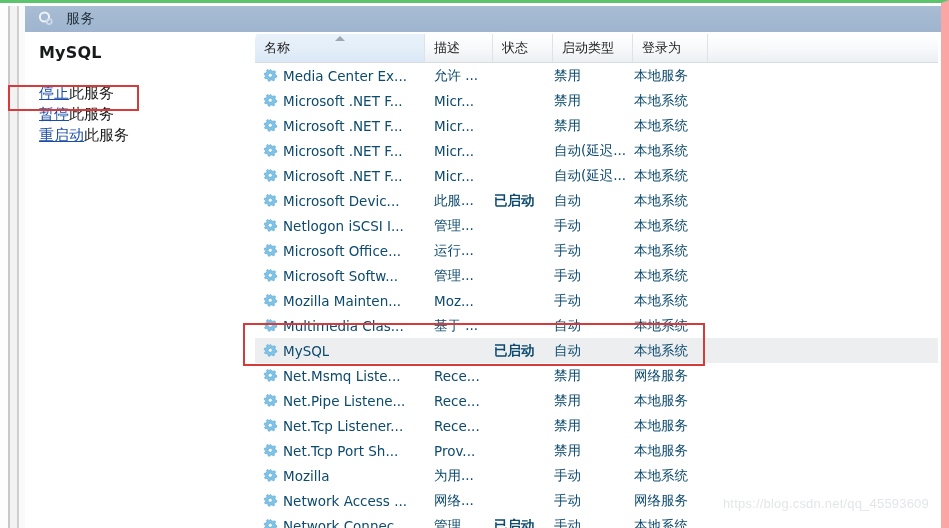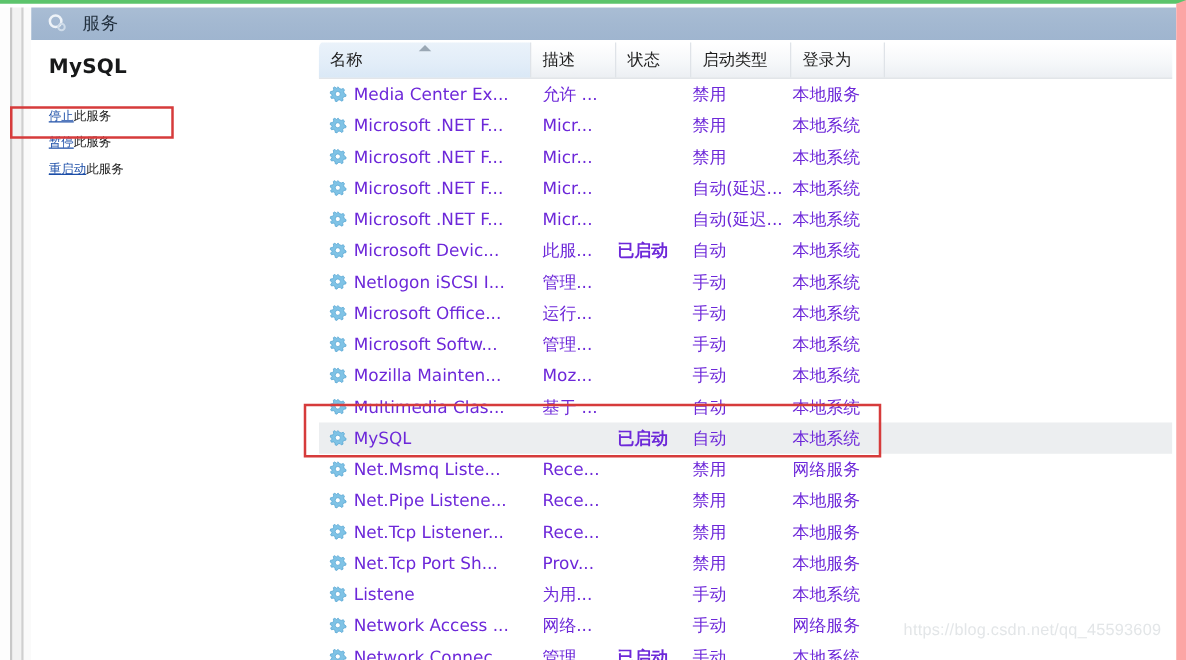--- a/index.html
+++ b/index.html
@@ -87,21 +87,21 @@
     font-family: "DejaVu Sans", "Liberation Sans", sans-serif;
     letter-spacing: 0.2px;
   }
   .action-links {
     position: absolute;
     left: 14px;
     top: 52px;
     width: 200px;
   }
   .action-link {
-    font-size: 10px;
+    font-size: 15px;
     line-height: 19px;
     white-space: nowrap;
     font-family: "DejaVu Sans", "Liberation Sans", sans-serif;
     color: #1a1a1a;
     margin-bottom: 2px;
     cursor: pointer;
   }
   .action-link .lnk {
     color: #1c4ea8;
     text-decoration: underline;
@@ -183,21 +183,21 @@
     top: 31px;
     right: 0;
     bottom: 0;
     overflow: hidden;
   }
   .srow {
     height: 25px;
     display: flex;
     align-items: center;
     font-size: 13.5px;
-    color: #6d28d9;
+    color: #0c4a6e;
     font-family: "DejaVu Sans", "Liberation Sans", sans-serif;
     white-space: nowrap;
     cursor: default;
   }
   .srow.selected {
     background: #eceef0;
   }
   .srow .cell {
     box-sizing: border-box;
     overflow: hidden;
@@ -512,21 +512,21 @@
           <div class="cell c-status"></div>
           <div class="cell c-startup">禁用</div>
           <div class="cell c-logon">本地服务</div>
         </div>
         <div class="srow">
           <div class="cell c-name">
             <svg class="gear" viewBox="0 0 16 16" aria-hidden="true">
               <path d="M8 1.6 9.1 3a5.6 5.6 0 0 1 1.5.6L12.3 3l1.1 1.1-.7 1.7c.3.5.5 1 .6 1.5l1.5 1-.3 1.5-1.7.2c-.2.5-.5 1-.9 1.4l.3 1.7-1.4.7-1.2-1.2a5.6 5.6 0 0 1-1.6.2l-1 1.4-1.5-.4-.1-1.7a5.6 5.6 0 0 1-1.4-.9l-1.7.3-.7-1.4 1.2-1.2A5.6 5.6 0 0 1 2.6 8l-1.4-1 .4-1.5 1.7-.1c.2-.5.5-1 .9-1.4L3.9 2.3l1.4-.7L6.5 2.8A5.6 5.6 0 0 1 8 1.6Z" fill="#7fc3e6" stroke="#5ba8d4" stroke-width=".7" stroke-linejoin="round"></path>
               <circle cx="7.7" cy="7.7" r="2.2" fill="#ffffff" stroke="#5ba8d4" stroke-width=".7"></circle>
             </svg>
-            <span class="nm">Listene</span>
+            <span class="nm">Mozilla</span>
           </div>
           <div class="cell c-desc">为用...</div>
           <div class="cell c-status"></div>
           <div class="cell c-startup">手动</div>
           <div class="cell c-logon">本地系统</div>
         </div>
         <div class="srow">
           <div class="cell c-name">
             <svg class="gear" viewBox="0 0 16 16" aria-hidden="true">
               <path d="M8 1.6 9.1 3a5.6 5.6 0 0 1 1.5.6L12.3 3l1.1 1.1-.7 1.7c.3.5.5 1 .6 1.5l1.5 1-.3 1.5-1.7.2c-.2.5-.5 1-.9 1.4l.3 1.7-1.4.7-1.2-1.2a5.6 5.6 0 0 1-1.6.2l-1 1.4-1.5-.4-.1-1.7a5.6 5.6 0 0 1-1.4-.9l-1.7.3-.7-1.4 1.2-1.2A5.6 5.6 0 0 1 2.6 8l-1.4-1 .4-1.5 1.7-.1c.2-.5.5-1 .9-1.4L3.9 2.3l1.4-.7L6.5 2.8A5.6 5.6 0 0 1 8 1.6Z" fill="#7fc3e6" stroke="#5ba8d4" stroke-width=".7" stroke-linejoin="round"></path>

